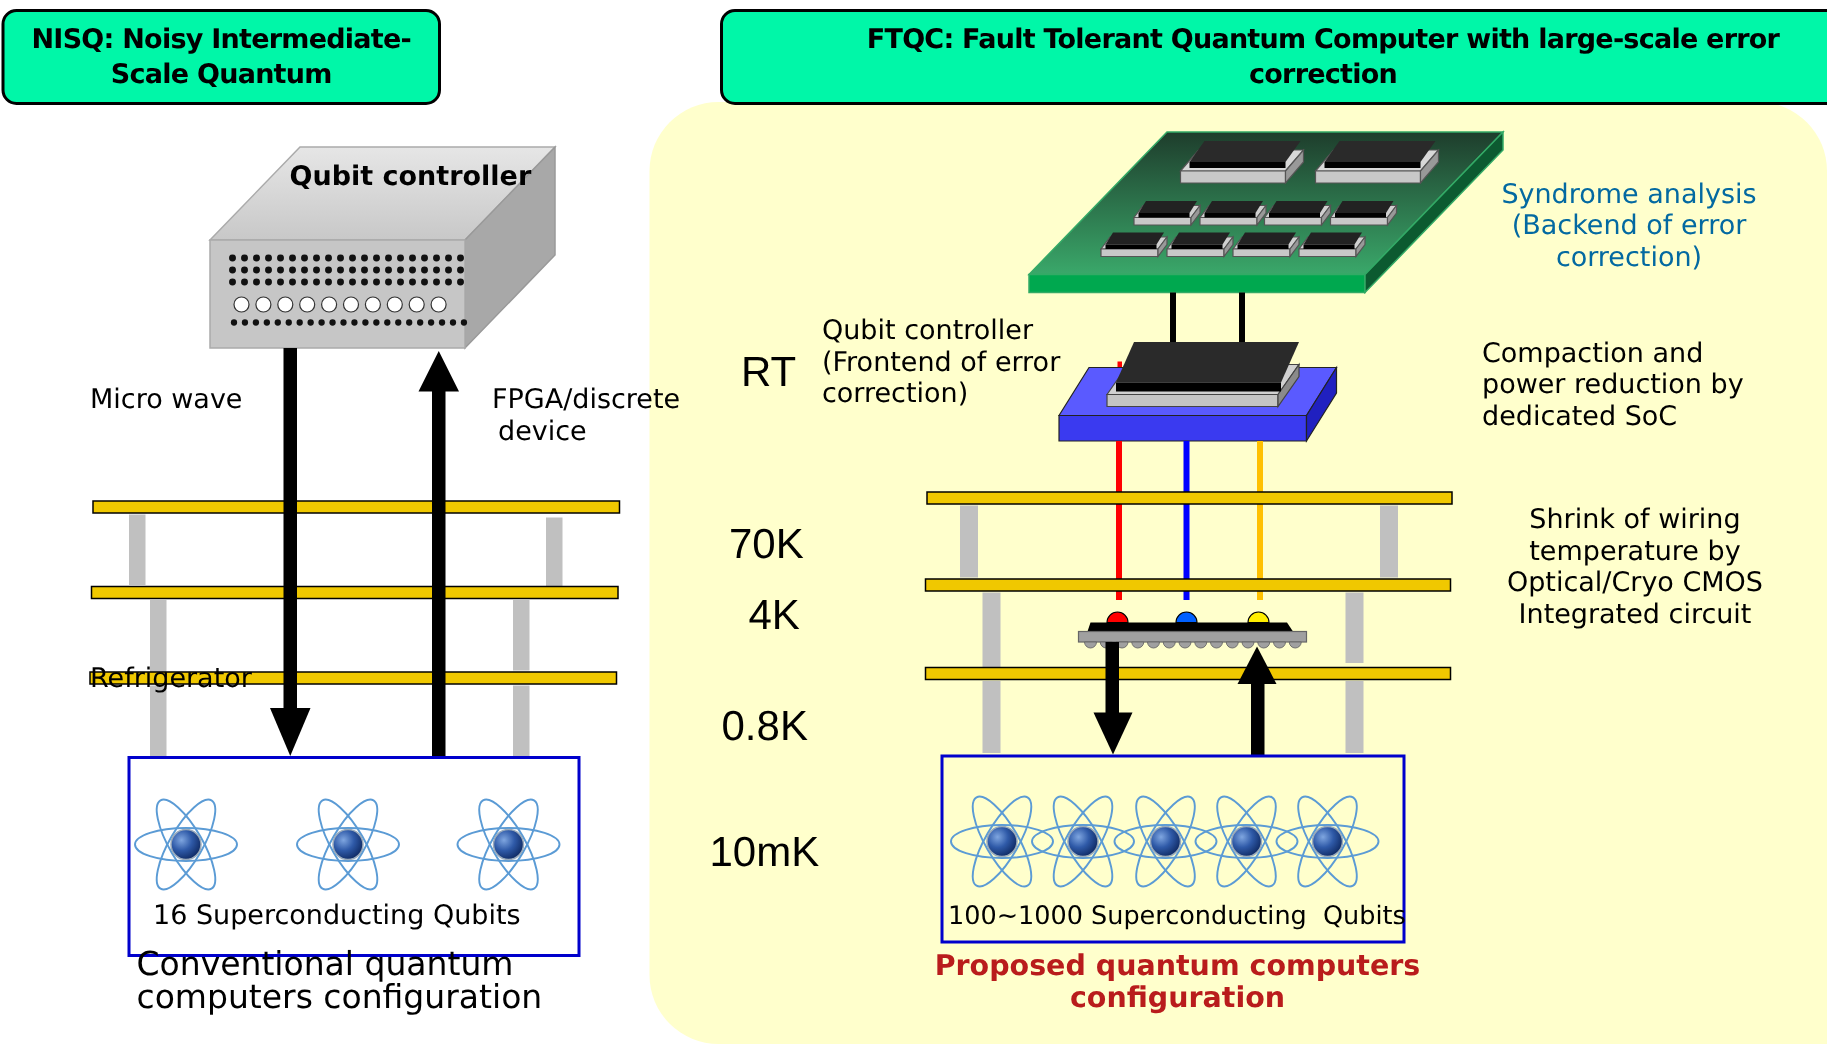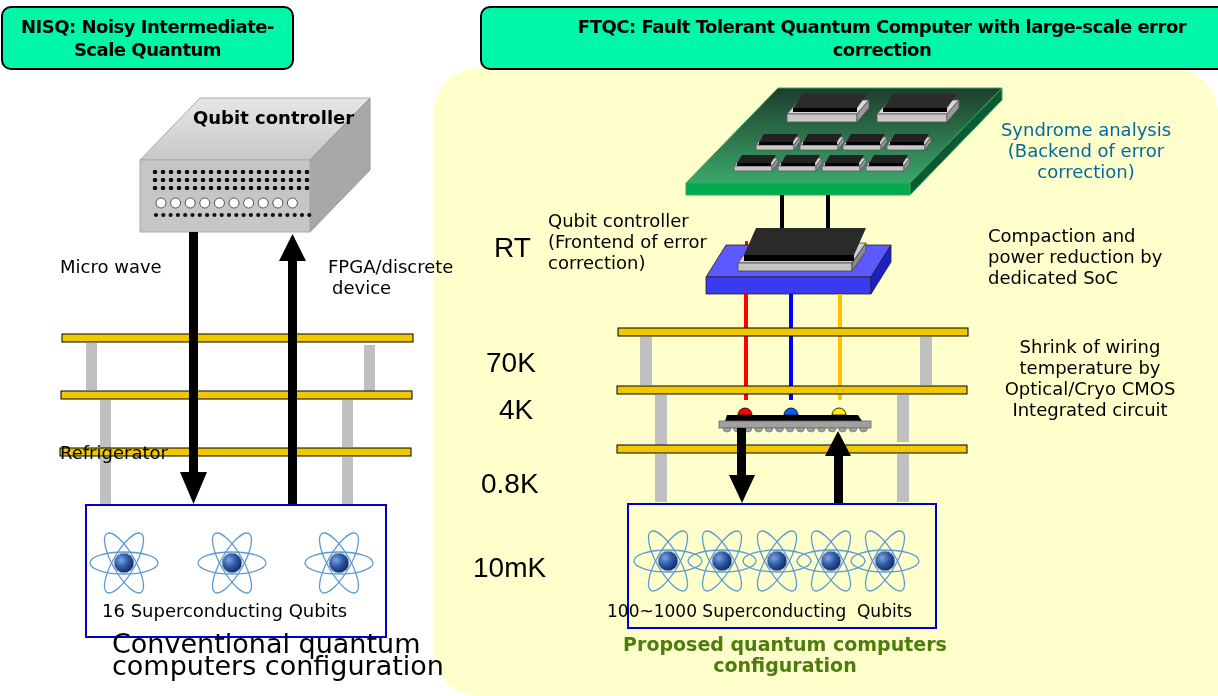--- a/index.html
+++ b/index.html
@@ -302,21 +302,21 @@
 </svg>
 
 <div class="lbl" style="left:193px; top:107px; font-weight:bold; font-size:18px;">Qubit controller</div>
 <div class="lbl" style="left:60px; top:256px;">Micro wave</div>
 <div class="lbl" style="left:328px; top:256px;">
   <div>FPGA/discrete</div>
   <div style="padding-left:4px;">device</div>
 </div>
 <div class="lbl" style="left:60px; top:410px;margin-top:32px;">Refrigerator</div>
 <div class="lbl" style="left:102px; top:600px;">16 Superconducting Qubits</div>
-<div class="lbl" style="left:112px; top:633px; font-size:27px; line-height:22px;">
+<div class="lbl" style="left:91px; top:633px; font-size:22px; line-height:22px;">
   <div>Conventional quantum</div>
   <div>computers configuration</div>
 </div>
 
 <div class="lbl center" style="left:996px; top:119px; color:#0369a1; width:180px;">
   <div>Syndrome analysis</div>
   <div>(Backend of error</div>
   <div>correction)</div>
 </div>
 <div class="lbl" style="left:548px; top:210px;">
@@ -335,17 +335,17 @@
   <div>Optical/Cryo CMOS</div>
   <div>Integrated circuit</div>
 </div>
 
 <div class="temp" style="left:494px; top:232px;">RT</div>
 <div class="temp" style="left:486px; top:347px;">70K</div>
 <div class="temp" style="left:499px; top:394px;">4K</div>
 <div class="temp" style="left:481px; top:468px;">0.8K</div>
 <div class="temp" style="left:473px; top:552px;">10mK</div>
 
-<div class="lbl" style="left:607px; top:601px; font-size:17px; white-space:pre;">100~1000 Superconducting  Qubits</div>
-<div class="lbl center" style="left:600px; top:634px; width:370px; color:#4d7c0f; font-weight:bold; font-size:19px; line-height:21px;">
+<div class="lbl" style="left:632px; top:601px; font-size:17px; white-space:pre;">100~1000 Superconducting  Qubits</div>
+<div class="lbl center" style="left:600px; top:634px; width:370px; color:#b91c1c; font-weight:bold; font-size:19px; line-height:21px;">
   <div>Proposed quantum computers</div>
   <div>configuration</div>
 </div>
 
 </body></html>

